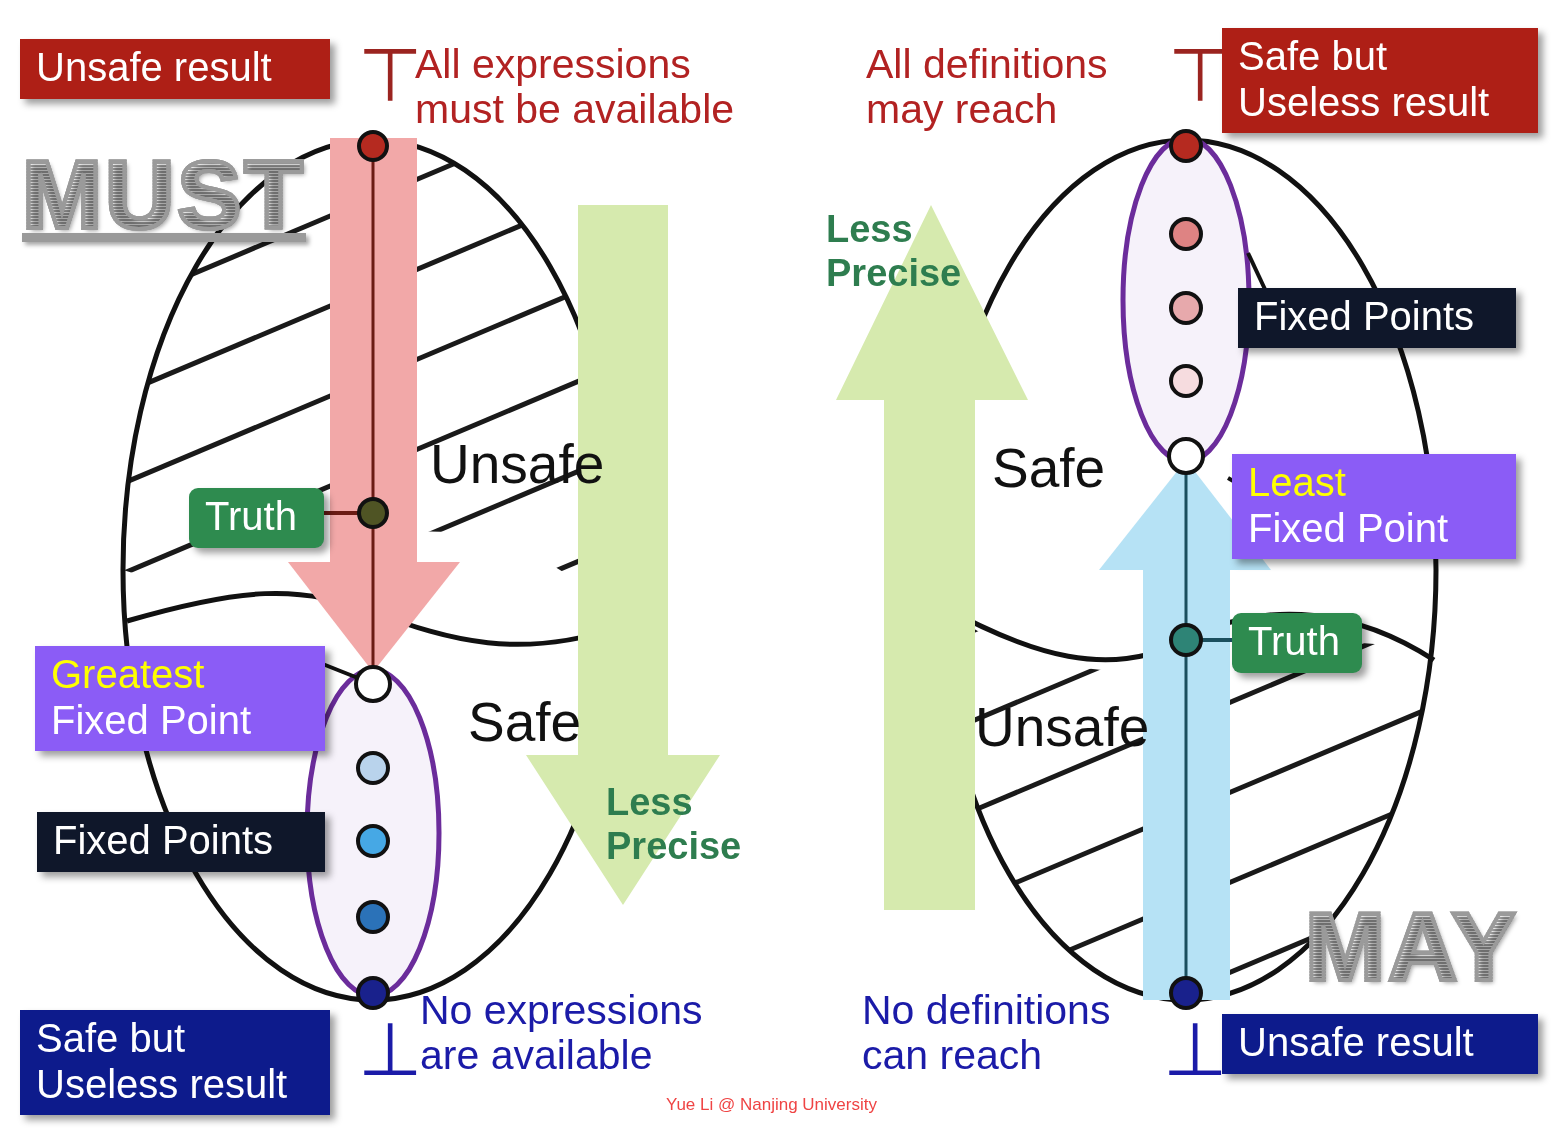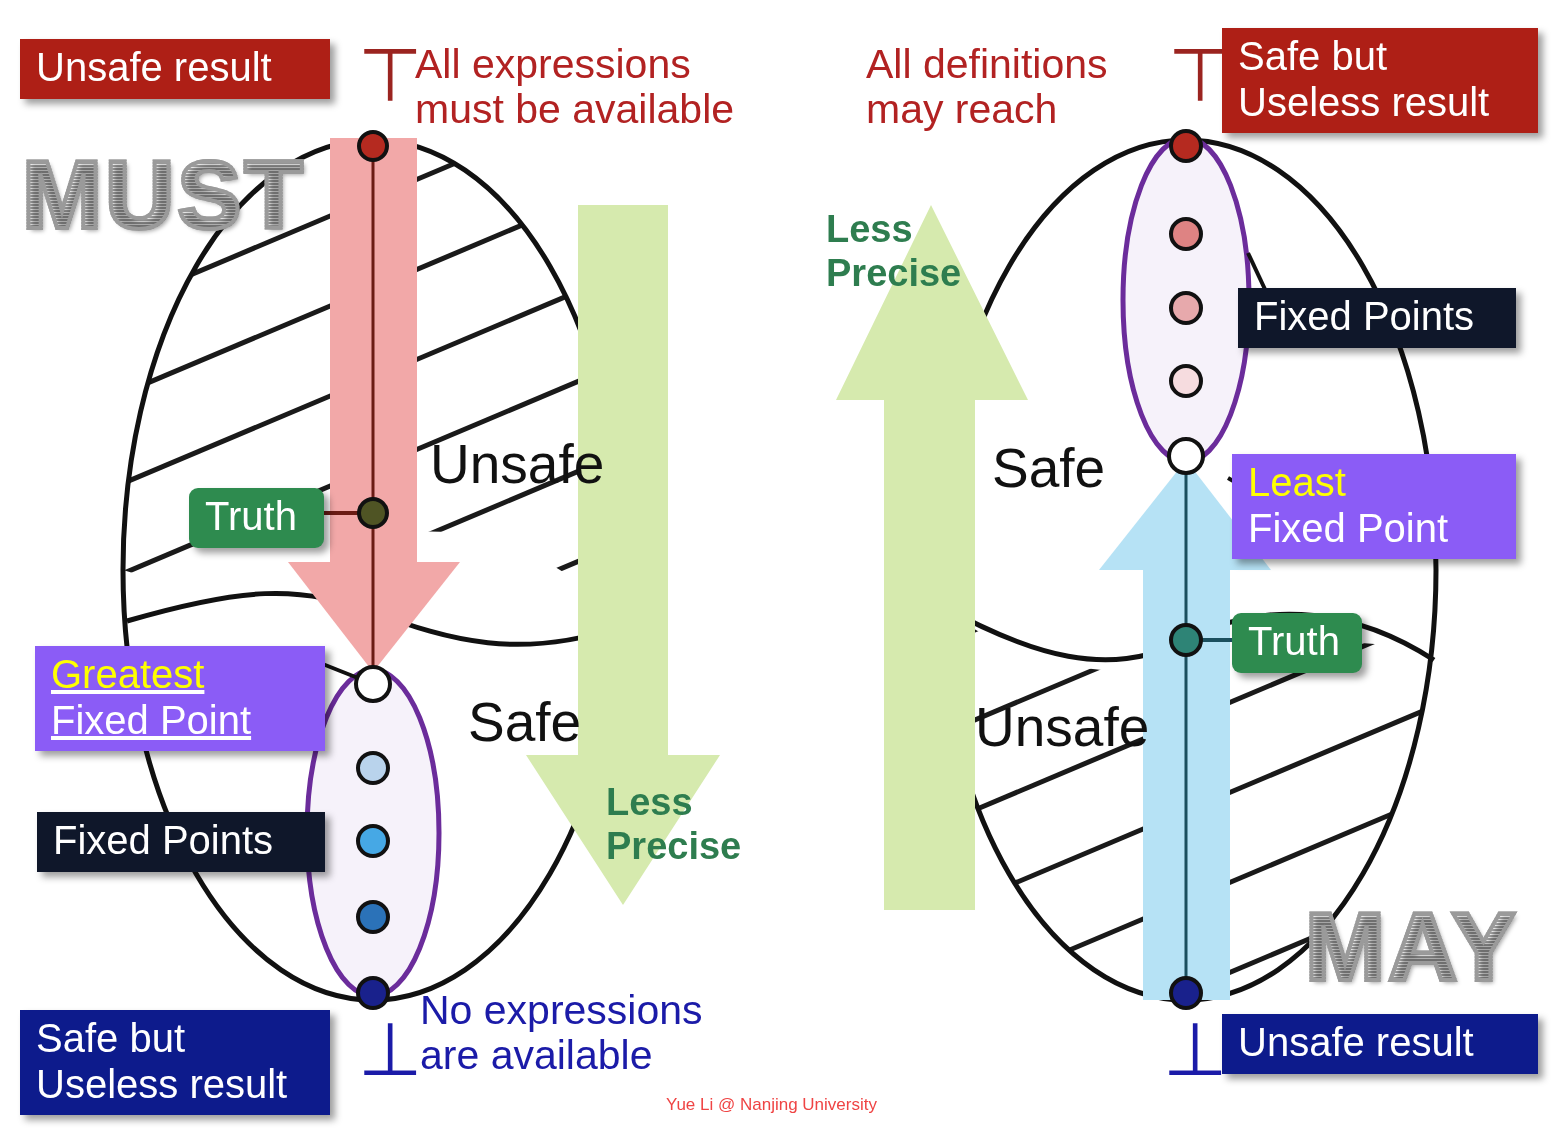--- a/index.html
+++ b/index.html
@@ -167,27 +167,27 @@
   </g>
 </svg>
 
 <div class="chip red" style="left:20px;top:39px;width:310px;">Unsafe result</div>
 
 <div class="sym top" style="left:358px;top:38px;">⊤</div>
 
 <div class="txt redtxt" style="left:415px;top:42px;">All expressions
 must be available</div>
 
-<div class="wordart" style="left:22px;top:140px;">MUST</div>
+<div class="wordart" style="left:22px;top:140px;text-decoration:underline;">MUST</div>
 
 <div class="txt blacktxt" style="left:430px;top:434px;">Unsafe</div>
 
 <div class="chip green" style="left:189px;top:488px;width:135px;">Truth</div>
 
-<div class="chip dark" style="left:35px;top:619px;width:290px;text-decoration:underline;"><span class="hl">Greatest</span><br><span>Fixed Point</span></div>
+<div class="chip dark" style="left:35px;top:619px;width:290px;"><span class="hl">Greatest</span><br><span>Fixed Point</span></div>
 
 <div class="txt blacktxt" style="left:468px;top:692px;">Safe</div>
 
 <div class="chip purple" style="left:37px;top:812px;width:288px;">Fixed Points</div>
 
 <div class="txt greentxt" style="left:606px;top:780px;">Less
 Precise</div>
 
 <div class="chip blue" style="left:20px;top:1010px;width:310px;">Safe but
 Useless result</div>
@@ -213,20 +213,22 @@
 <div class="txt blacktxt" style="left:992px;top:438px;">Safe</div>
 
 <div class="chip dark" style="left:1232px;top:427px;width:284px;"><span class="hl">Least</span><br><span>Fixed Point</span></div>
 
 <div class="chip green" style="left:1232px;top:613px;width:130px;">Truth</div>
 
 <div class="txt blacktxt" style="left:975px;top:697px;">Unsafe</div>
 
 <div class="wordart" style="left:1305px;top:892px;">MAY</div>
 
+<div class="txt bluetxt" style="left:862px;top:988px;">No definitions
+can reach</div>
 
 <div class="sym bot" style="left:1163px;top:1012px;">⊥</div>
 
 <div class="chip blue" style="left:1222px;top:1014px;width:316px;">Unsafe result</div>
 
 <div class="footer" style="left:666px;top:1095px;">Yue Li @ Nanjing University</div>
 
 </div>
 
 </body></html>

